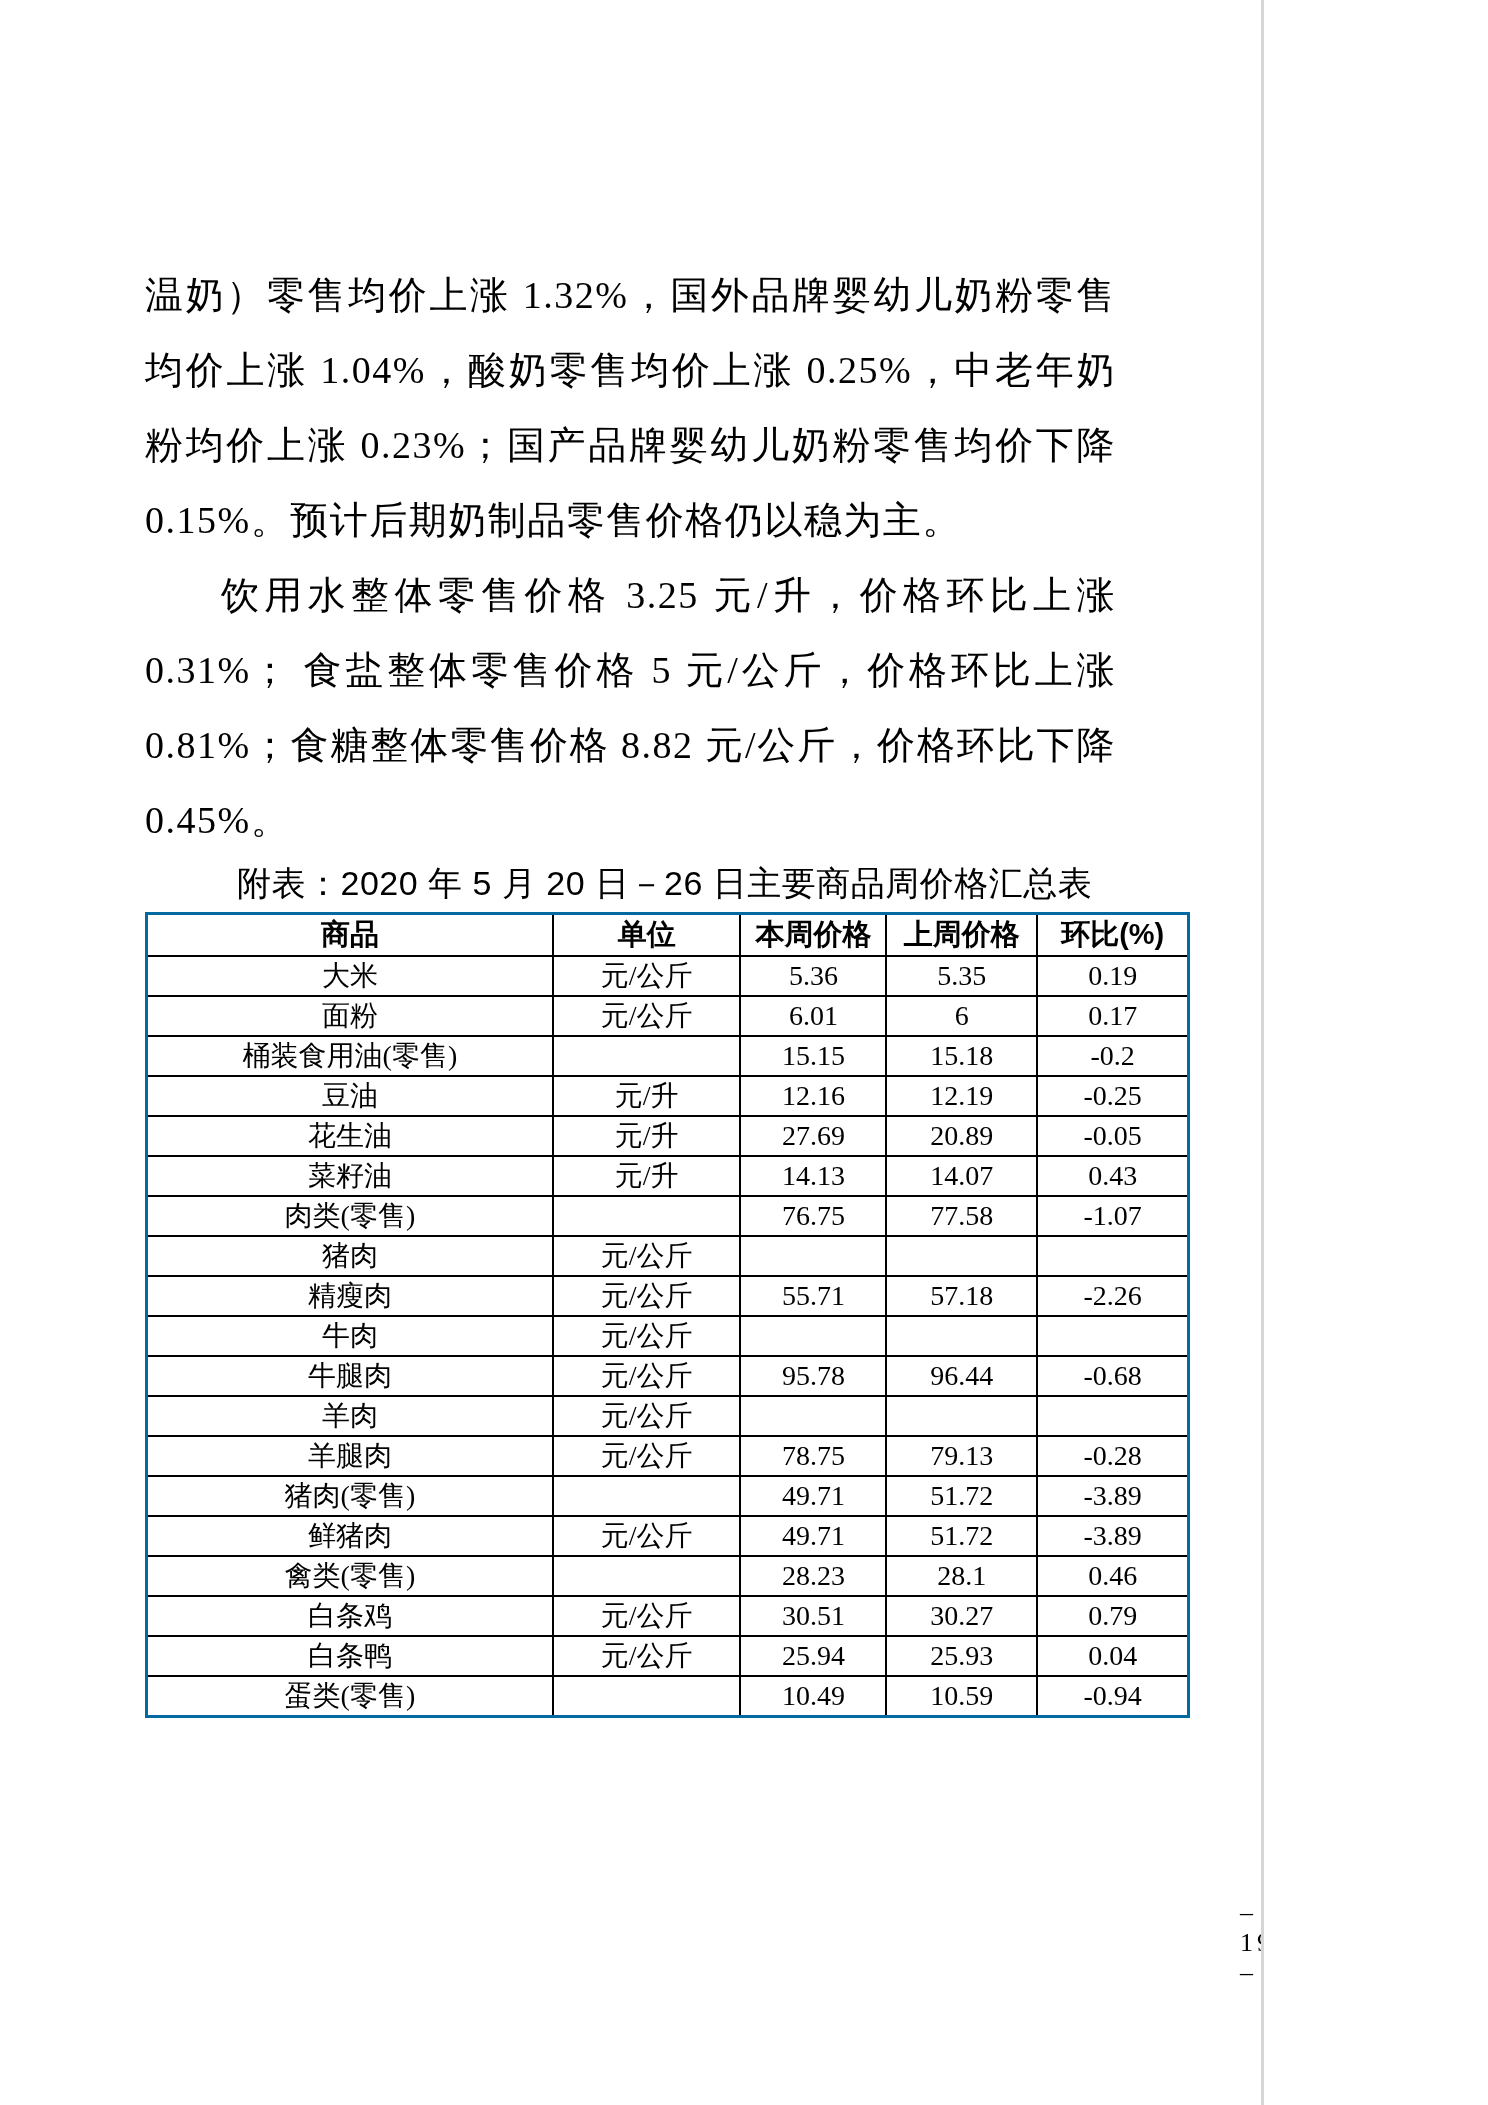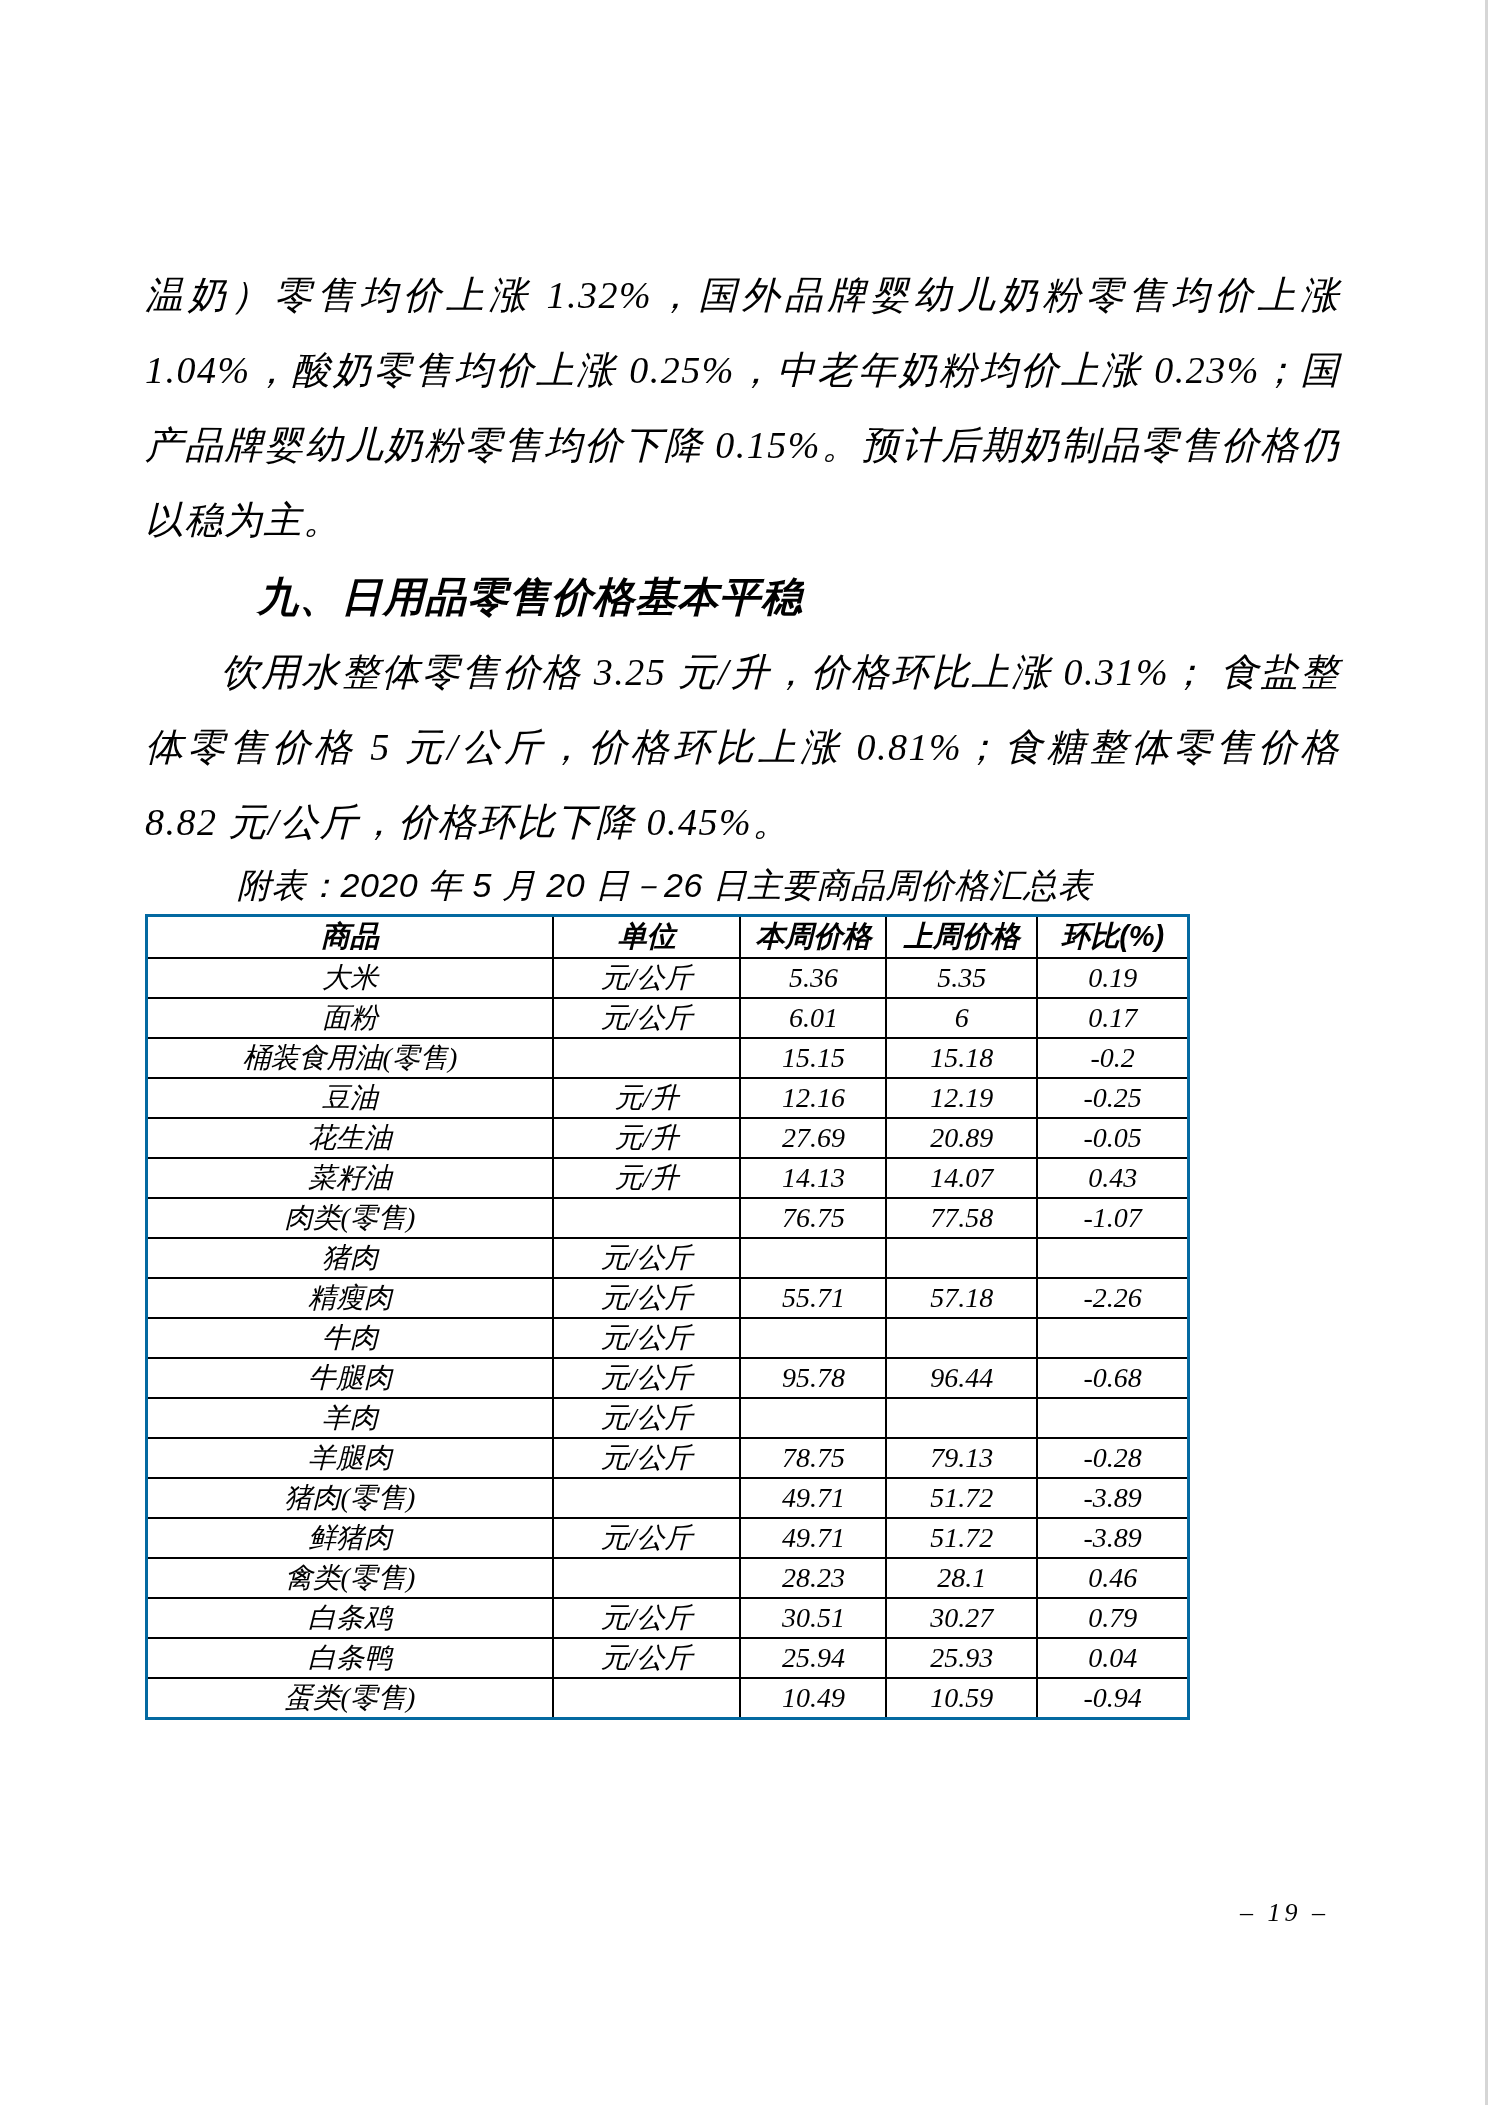--- a/index.html
+++ b/index.html
@@ -1,26 +1,25 @@
 <!DOCTYPE html>
 <html lang="zh"><head>
 <meta charset="utf-8">
 <style>
   html, body { margin: 0; padding: 0; background: #ffffff; }
   .page {
     position: relative;
-    width: 1488px;
+    width: 1264px;
     height: 2105px;
     background: #ffffff;
     overflow: hidden;
     font-family: "Liberation Serif", "DejaVu Serif", serif;
     color: #000;
     border-right: 3px solid #d6d6d6;
     box-sizing: border-box;
-    font-style: italic;
   }
   .content {
     padding: 258px 145px 0 145px;
   }
   .body-par {
     font-size: 38px;
     line-height: 75px;
     letter-spacing: 1.5px;
     text-align: justify;
     text-align-last: left;
@@ -81,21 +80,20 @@
   }
 </style>
 </head>
 <body>
 
 <div class="page">
   <div class="content">
 
     <p class="body-par">温奶）零售均价上涨 1.32%，国外品牌婴幼儿奶粉零售均价上涨 1.04%，酸奶零售均价上涨 0.25%，中老年奶粉均价上涨 0.23%；国产品牌婴幼儿奶粉零售均价下降 0.15%。预计后期奶制品零售价格仍以稳为主。</p>
 
-    <h2 class="section-heading">九、日用品零售价格基本平稳</h2>
 
     <p class="body-par par-indent">饮用水整体零售价格 3.25 元/升，价格环比上涨 0.31%； 食盐整体零售价格 5 元/公斤，价格环比上涨 0.81%；食糖整体零售价格 8.82 元/公斤，价格环比下降 0.45%。</p>
 
     <div class="table-caption">附表：2020 年 5 月 20 日－26 日主要商品周价格汇总表</div>
 
     <table class="price-table">
       <colgroup>
         <col class="col-name">
           <col class="col-unit">
           <col class="col-week">

